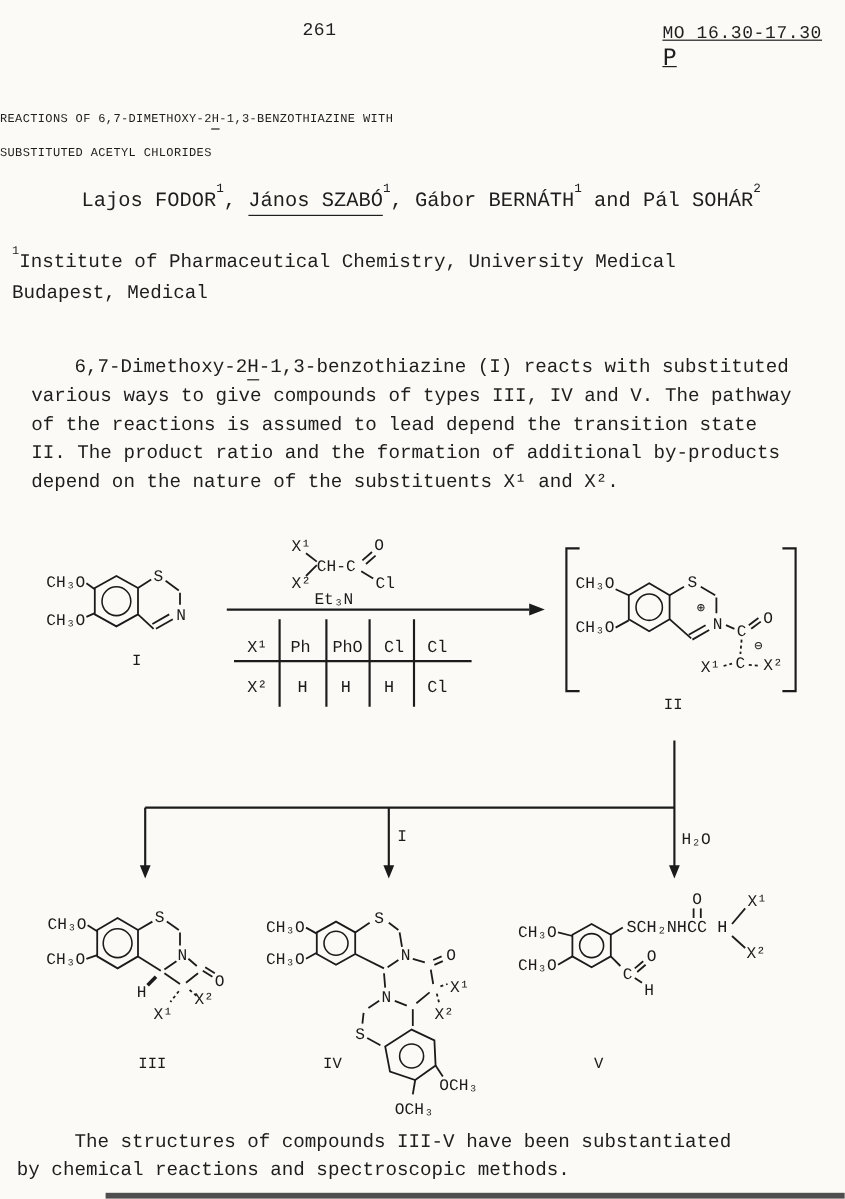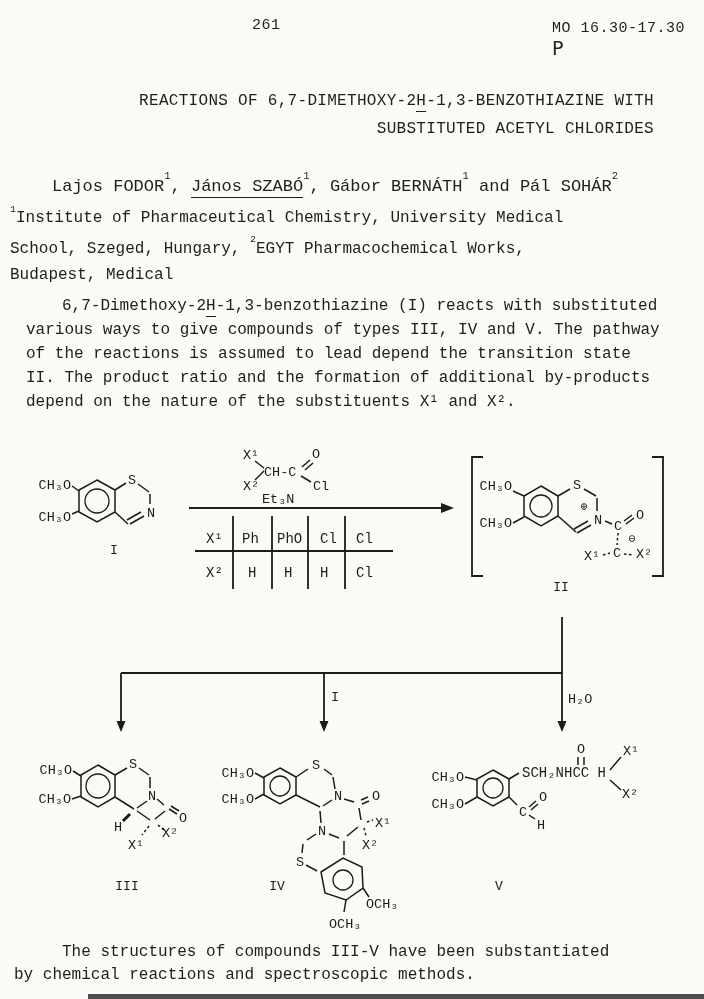--- a/index.html
+++ b/index.html
@@ -7,22 +7,22 @@
     position:relative;
     width:704px;height:999px;
     background:#fbfaf6;
     color:#1e1e1e;
     font-family:"Liberation Mono","DejaVu Sans Mono",monospace;
     overflow:hidden;
   }
   .abs{position:absolute;}
   .hdr{font-size:15px;letter-spacing:0.5px;}
   .hdr-p{font-size:19px;font-family:"DejaVu Sans",sans-serif;}
-  .title{left:0;top:87px;width:654px;text-align:right;font-size:16px;line-height:28px;letter-spacing:0.3px;}
-  .authors{left:52px;top:157px;font-size:17px;white-space:nowrap;margin-top:18px;}
+  .title{left:0;top:87px;width:654px;text-align:left;font-size:10px;line-height:28px;letter-spacing:0.3px;}
+  .authors{left:68px;top:157px;font-size:17px;white-space:nowrap;}
   .affil{left:10px;top:201px;width:662px;font-size:16px;line-height:25.5px;}
   .abstract{left:26px;top:294px;width:660px;font-size:16px;line-height:24px;}
   .abstract .indent{padding-left:36px;}
   .closing{left:14px;top:941px;width:680px;font-size:16px;line-height:23px;}
   .closing .indent{padding-left:48px;}
   sup{font-size:0.62em;position:relative;top:-0.45em;}
   .u{border-bottom:1.5px solid #1e1e1e;padding-bottom:1px;}
   svg text{
     fill:#1b1b1b;
     font-family:"Liberation Mono","DejaVu Sans Mono",monospace;
@@ -38,32 +38,31 @@
   svg circle{stroke:#1b1b1b;stroke-width:1.3;fill:none;}
   svg .dash{stroke-dasharray:2.5,2.5;}
   svg .wedge{stroke-width:3;}
   svg .ah{fill:#1b1b1b;stroke:none;}
   .scan-edge{position:absolute;left:88px;right:0;bottom:0;height:5px;background:#4e4e4e;}
 </style>
 </head>
 <body>
 
 <div class="abs hdr" style="left:252px;top:17px;">261</div>
-<div class="abs hdr" style="left:552px;top:20px;"><span>MO 16.30-17.30</span> <span class="hdr-p">P</span></div>
+<div class="abs hdr" style="left:552px;top:20px;text-decoration:underline;"><span>MO 16.30-17.30</span> <span class="hdr-p">P</span></div>
 
 <div class="abs title">
   <div><span>REACTIONS OF 6,7-DIMETHOXY-2</span><span class="u">H</span><span>-1,3-BENZOTHIAZINE WITH</span></div>
   <div>SUBSTITUTED ACETYL CHLORIDES</div>
 </div>
 
 <div class="abs authors"><span>Lajos FODOR</span><sup>1</sup><span>, </span><span class="u">János SZABÓ</span><sup>1</sup><span>, </span><span>Gábor BERNÁTH</span><sup>1</sup><span> and </span><span>Pál SOHÁR</span><sup>2</sup></div>
 
 <div class="abs affil">
   <div><sup>1</sup><span>Institute of Pharmaceutical Chemistry, University Medical</span></div>
-  <div><span>School, Szeged, Hungary, </span><sup>2</sup><span>EGYT Pharmacochemical Works,</span></div>
   <div>Budapest, Medical</div>
 </div>
 
 <div class="abs abstract">
   <div class="indent"><span>6,7-Dimethoxy-2</span><span class="u">H</span><span>-1,3-benzothiazine (I) reacts with substituted</span></div>
   <div>various ways to give compounds of types III, IV and V. The pathway</div>
   <div>of the reactions is assumed to lead depend the transition state</div>
   <div>II. The product ratio and the formation of additional by-products</div>
   <div>depend on the nature of the substituents X¹ and X².</div>
 </div>

